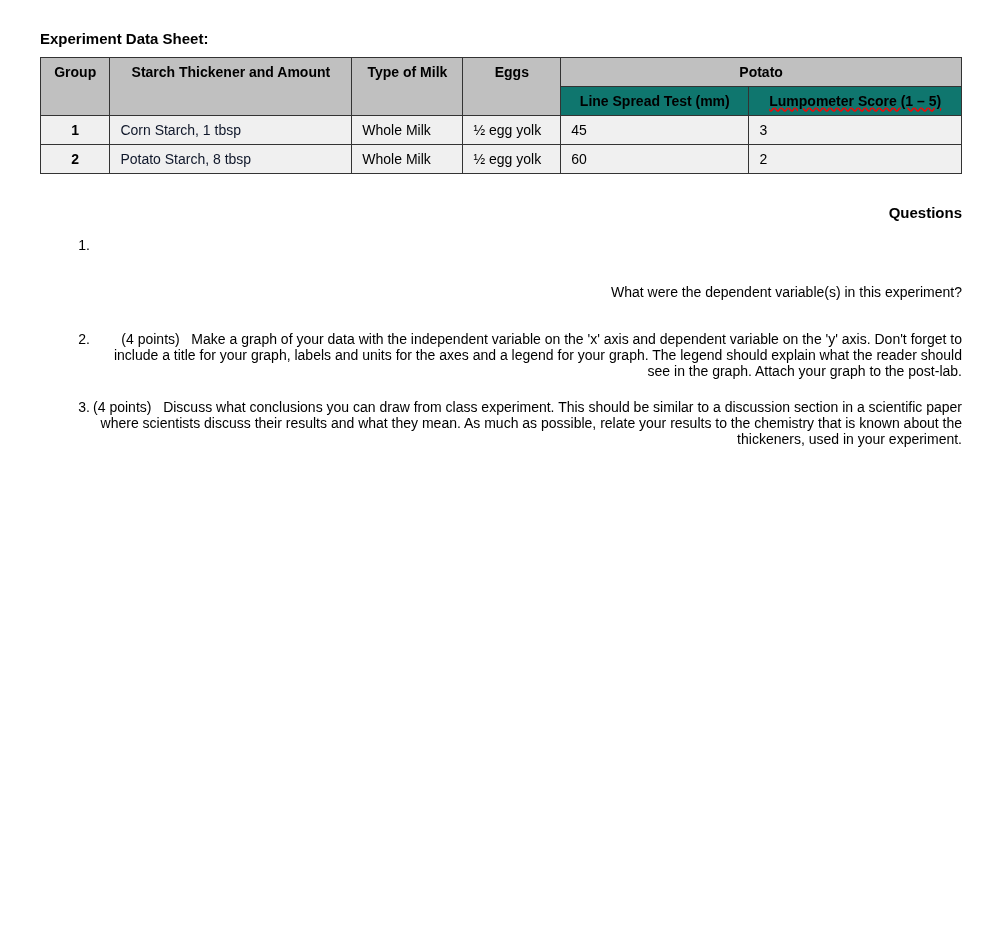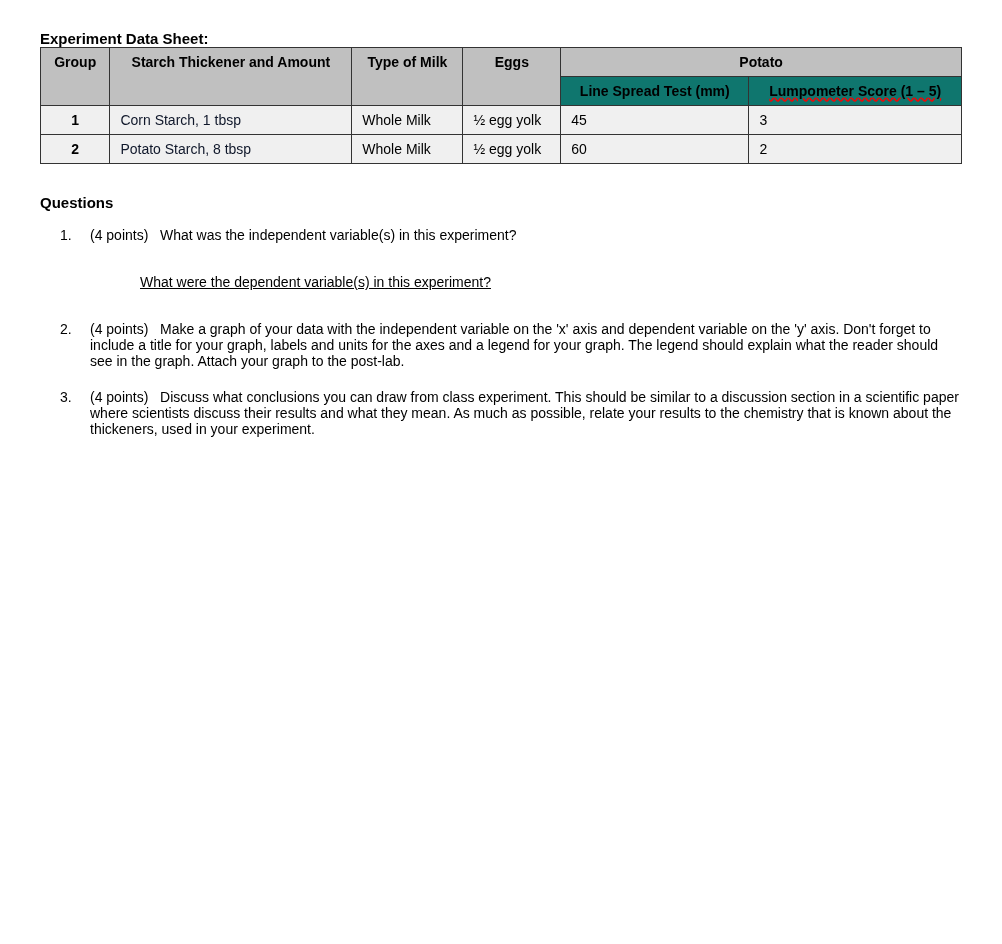--- a/index.html
+++ b/index.html
@@ -6,20 +6,21 @@
     body {
       font-family: Arial, sans-serif;
       font-size: 14px;
       background: #fff;
       color: #000;
       padding: 30px 40px;
       max-width: 1002px;
     }
     .section-title {
       font-weight: bold;
+      margin-bottom: 10px;
       font-size: 15px;
     }
     table {
       border-collapse: collapse;
       width: 100%;
       margin-bottom: 30px;
     }
     table th, table td {
       border: 1.5px solid #333;
       padding: 6px 10px;
@@ -48,32 +49,32 @@
     }
     .results-header {
       text-align: center;
     }
     .lumpometer-underline {
       text-decoration: underline wavy red;
       text-decoration-color: red;
     }
     .questions-section {
       margin-top: 10px;
+      text-align: right;
     }
     .questions-title {
       font-weight: bold;
       font-size: 15px;
       margin-bottom: 16px;
     }
     .sub-q {
       margin-left: 100px;
       margin-top: 28px;
       margin-bottom: 28px;
       line-height: 1.6;
-      text-decoration: underline;
     }
   </style>
 </head>
 <body>
 
 <div class="section-title">Experiment Data Sheet:</div>
 
 <table>
   <thead>
     <tr class="header-row">
@@ -108,25 +109,20 @@
       <td>2</td>
     </tr>
   </tbody>
 </table>
 
 <div class="questions-section">
   <div class="questions-title">Questions</div>
 
   <div style="display:flex; margin-bottom: 8px; margin-left: 20px;">
     <span style="min-width:30px; font-weight:normal;">1.</span>
-    <span>
-      <span>(4 points)</span>
-      &nbsp;
-      <span>What was the independent variable(s) in this experiment?</span>
-    </span>
   </div>
 
   <div class="sub-q">What were the dependent variable(s) in this experiment?</div>
 
 
   <div style="display:flex; margin-bottom: 20px; margin-left: 20px; margin-top: 10px;">
     <span style="min-width:30px;">2.</span>
     <span>
       <span>(4 points)</span>
       &nbsp;

